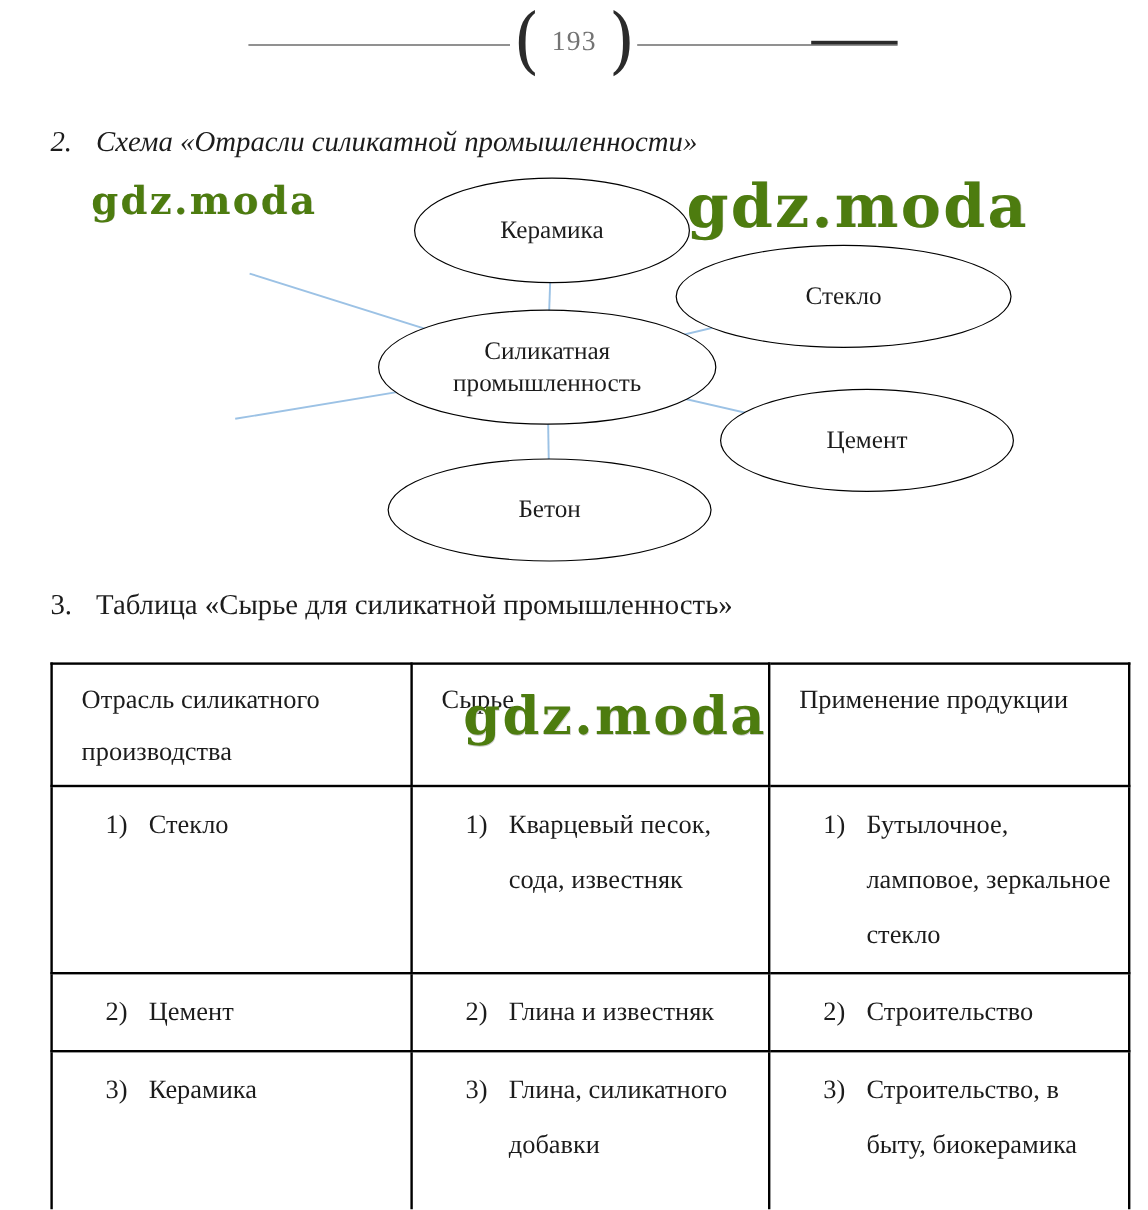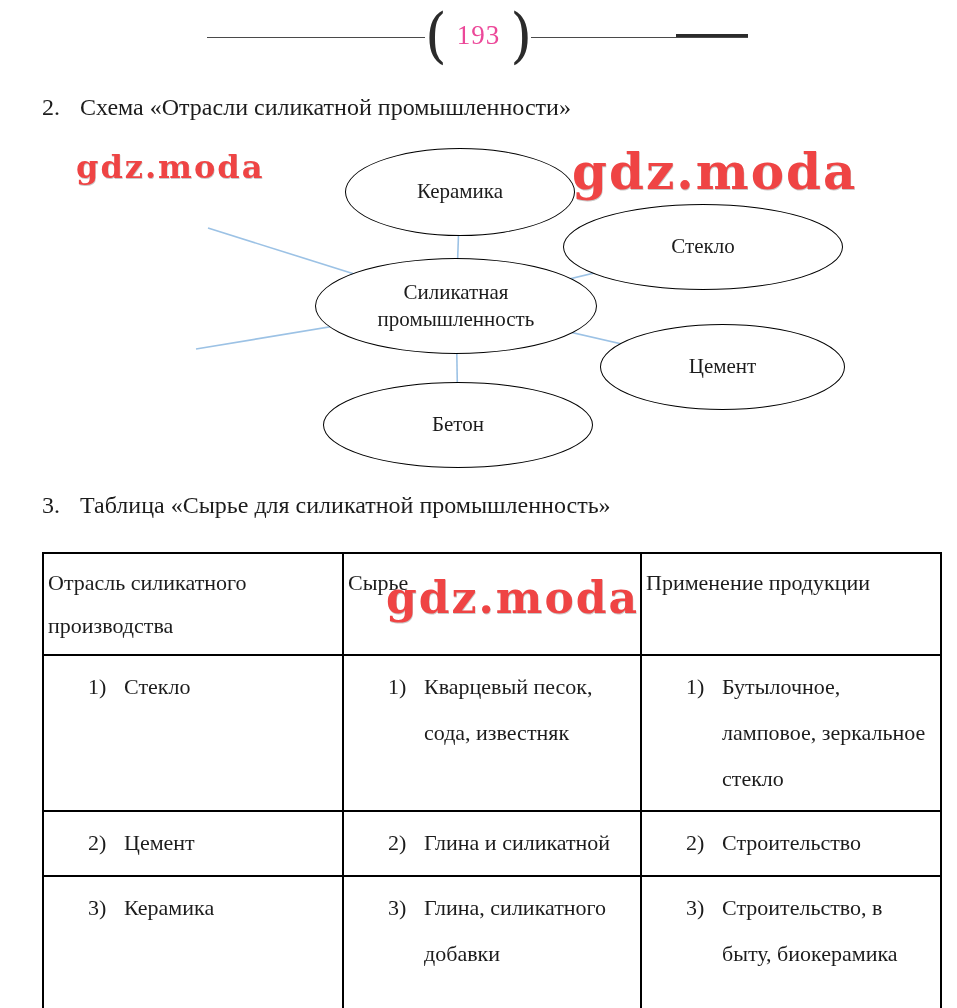--- a/index.html
+++ b/index.html
@@ -14,31 +14,31 @@
   
   .header { position:absolute; top:0; left:0; width:957px; height:78px; }
   .hline { position:absolute; height:1px; background:#4a4a4a; top:37px; }
   .hline-left  { left:207px; width:218px; }
   .hline-right { left:531px; width:217px; }
   .hline-right-bold { position:absolute; top:34px; left:676px; width:72px; height:3px; background:#2b2b2b; }
   .pagenum-group { position:absolute; left:50%; top:2px; transform:translateX(-50%);
                    display:flex; align-items:center; gap:4px; }
   .bracket { font-family:"DejaVu Serif",serif; font-size:56px; font-weight:300;
              color:#2b2b2b; line-height:66px; transform:scaleY(1.08); }
-  .pnum { font-size:27px; letter-spacing:1px; color:#ec4899; padding:0 6px; }
+  .pnum { font-size:23px; letter-spacing:1px; color:#737373; padding:0 6px; }
 
   
   .section { position:absolute; left:42px; font-size:24px; white-space:nowrap; }
-  .sec2 { top:94px; }
+  .sec2 { top:106px;font-style:italic; }
   .sec3 { top:492px; }
   .secnum { display:inline-block; width:38px; }
 
   
   .wm { position:absolute; font-family:"DejaVu Serif",serif; font-weight:700;
-        color:#ef4444; letter-spacing:2px; pointer-events:none;
+        color:#4d7c0f; letter-spacing:2px; pointer-events:none;
         text-shadow:0.5px 0.5px 0 #c9c9c9; }
   .wm1 { left:76px;  top:148px; font-size:32px; z-index:1; }
   .wm2 { left:572px; top:142px; font-size:50px; z-index:1; }
   .wm3 { left:386px; top:572px; font-size:44px; z-index:6; }
 
   
   .diagram { position:absolute; top:140px; left:0; width:957px; height:350px; }
   .diagram svg { position:absolute; left:0; top:0; z-index:2; }
   .node { position:absolute; z-index:3; border:1.7px solid #000; border-radius:50%;
           background:#fff; display:flex; align-items:center; justify-content:center;
@@ -50,21 +50,21 @@
   .n-glina    { left:81px;  top:164px; width:230px; height:90px; }
   .n-cement   { left:600px; top:184px; width:245px; height:86px; }
   .n-beton    { left:323px; top:242px; width:270px; height:86px; }
 
   
   .tbl { position:absolute; top:552px; left:42px; width:898px;
          border-collapse:collapse; table-layout:fixed; z-index:4; background:#fff; }
   .tbl th, .tbl td { border:2px solid #000; vertical-align:top;
                      font-weight:normal; text-align:left; font-size:22px; background:transparent; }
   .col1 { width:300px; } .col2 { width:298px; } .col3 { width:300px; }
-  .tbl th { padding:8px 12px 6px 4px; line-height:1.95; height:88px; }
+  .tbl th { padding:8px 12px 6px 24px; line-height:1.95; height:88px; }
   .cr { display:flex; padding:8px 8px 8px 44px; line-height:2.1; }
   .cr .num { width:36px; flex:none; }
   .cr .txt { flex:1; }
   .r1 td { height:132px; }
   .r2 td { height:44px;  }
   .r3 td { height:150px; }
 </style>
 </head>
 <body>
 
@@ -146,21 +146,21 @@
       <tr class="r2">
         <td>
           <div class="cr">
               <span class="num">2)</span>
               <span class="txt">Цемент</span>
             </div>
         </td>
         <td>
           <div class="cr">
               <span class="num">2)</span>
-              <span class="txt">Глина и силикатной</span>
+              <span class="txt">Глина и известняк</span>
             </div>
         </td>
         <td>
           <div class="cr">
               <span class="num">2)</span>
               <span class="txt">Строительство</span>
             </div>
         </td>
       </tr>
       <tr class="r3">

